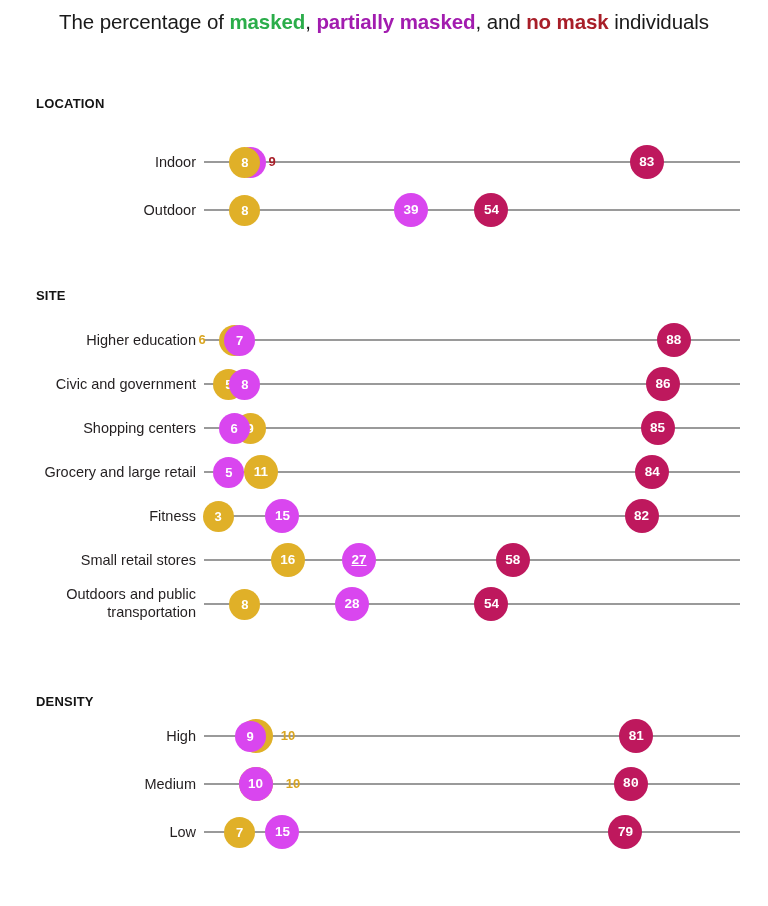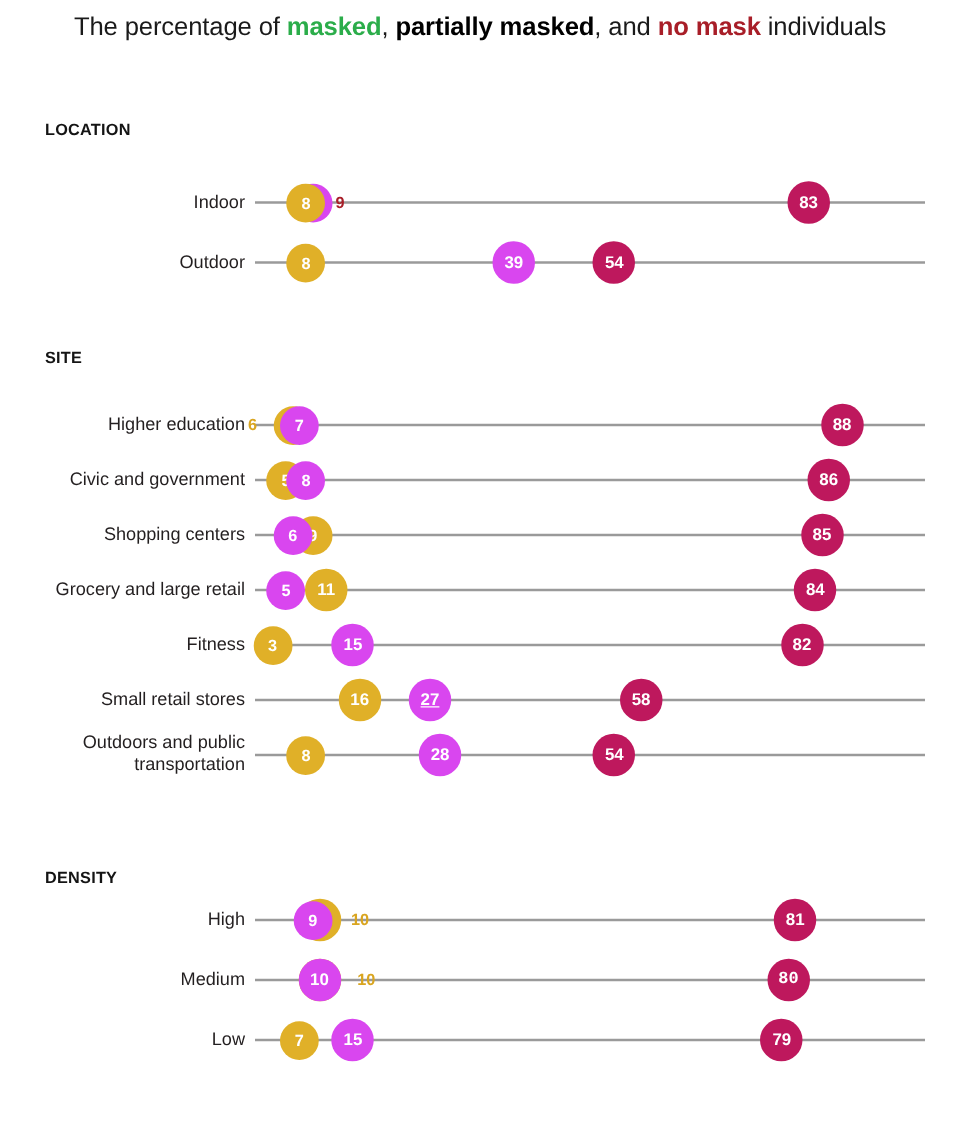--- a/index.html
+++ b/index.html
@@ -27,21 +27,21 @@
     font-size: 20.5px;
     line-height: 27px;
     font-weight: 400;
     color: #1a1a1a;
     letter-spacing: -0.1px;
   }
   .chart-title .kw {
     font-weight: 700;
   }
   .kw-masked      { color: #2BAD4A; }
-  .kw-partial     { color: #000000; }
+  .kw-partial     { color: #a21caf; }
   .kw-nomask      { color: #A81E28; }
 
   
   .section {
     position: absolute;
     left: 0;
     width: 768px;
   }
   .section-title {
     position: absolute;
@@ -142,21 +142,21 @@
       </div>
       <div class="row" style="top: 188px;">
         <div class="row-label" style="top: 13px;">Outdoor</div>
         <div class="row-line"></div>
         <div class="dot dot-yellow sm" style="left: 244.88px;">8</div>
         <div class="dot dot-red" style="left: 411.04px;">39</div>
         <div class="dot dot-green" style="left: 491.44px;">54</div>
       </div>
     </div>
     <div class="section" style="top: 0px;">
-      <div class="section-title" style="top: 278px;">SITE</div>
+      <div class="section-title" style="top: 288px;">SITE</div>
       <div class="row" style="top: 318px;">
         <div class="row-label" style="top: 13px;">Higher education</div>
         <div class="row-line"></div>
         <div class="dot dot-yellow sm" style="left: 234.16px;"></div>
         <div class="dot dot-red sm" style="left: 239.52px;">7</div>
         <div class="dot dot-green" style="left: 673.68px;">88</div>
         <div class="dot-aside aside-yellow" style="left: 202px;">6</div>
       </div>
       <div class="row" style="top: 362px;">
         <div class="row-label" style="top: 13px;">Civic and government</div>
@@ -183,21 +183,21 @@
         <div class="row-label" style="top: 13px;">Fitness</div>
         <div class="row-line"></div>
         <div class="dot dot-yellow sm" style="left: 218.08px;">3</div>
         <div class="dot dot-red" style="left: 282.4px;">15</div>
         <div class="dot dot-green" style="left: 641.52px;">82</div>
       </div>
       <div class="row" style="top: 538px;">
         <div class="row-label" style="top: 13px;">Small retail stores</div>
         <div class="row-line"></div>
         <div class="dot dot-yellow" style="left: 287.76px;">16</div>
-        <div class="dot dot-red" style="left: 344px; text-decoration: underline;">27</div>
+        <div class="dot dot-red" style="left: 359px; text-decoration: underline;">27</div>
         <div class="dot dot-green" style="left: 512.88px;">58</div>
       </div>
       <div class="row" style="top: 582px;">
         <div class="row-label" style="top: 3px;">Outdoors and public
 transportation</div>
         <div class="row-line"></div>
         <div class="dot dot-yellow sm" style="left: 244.88px;">8</div>
         <div class="dot dot-red" style="left: 352.08px;">28</div>
         <div class="dot dot-green" style="left: 491.44px;">54</div>
       </div>

